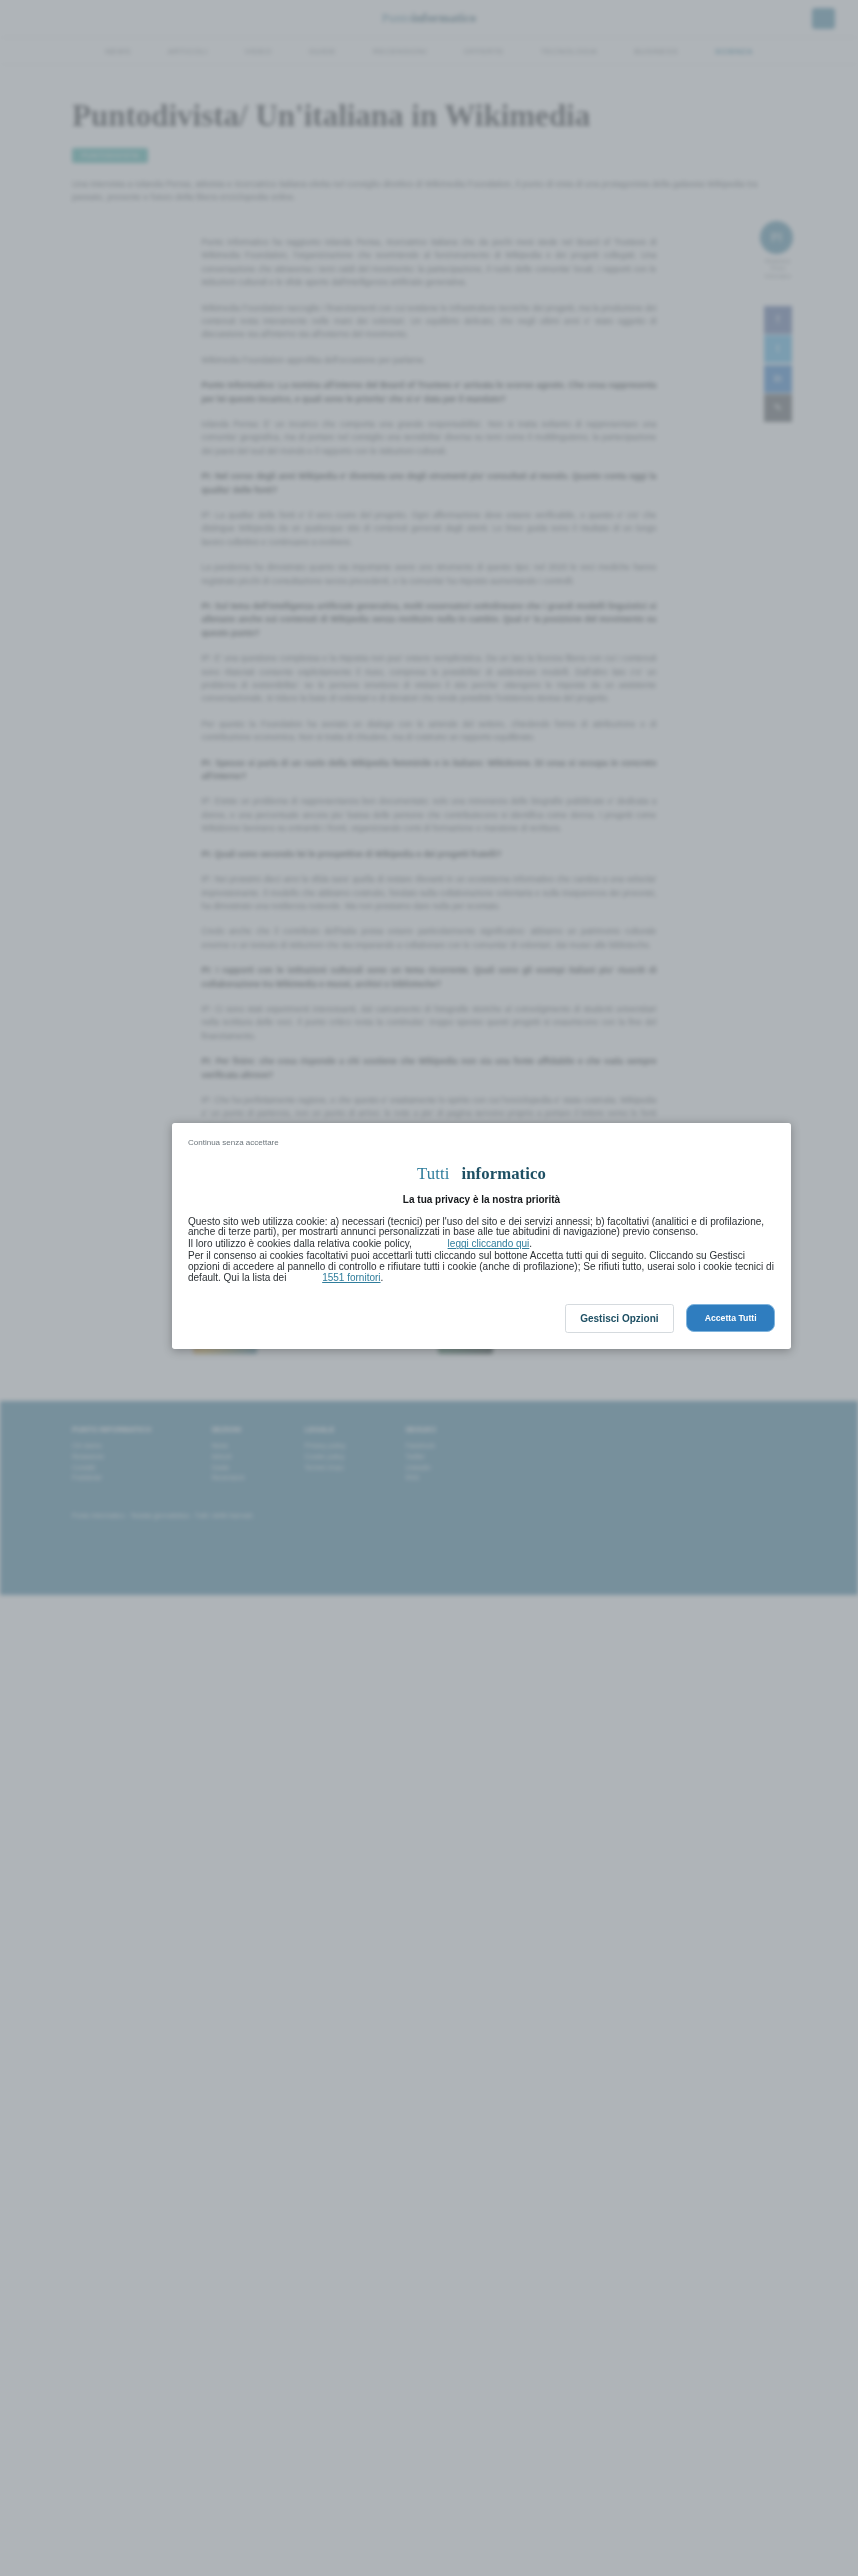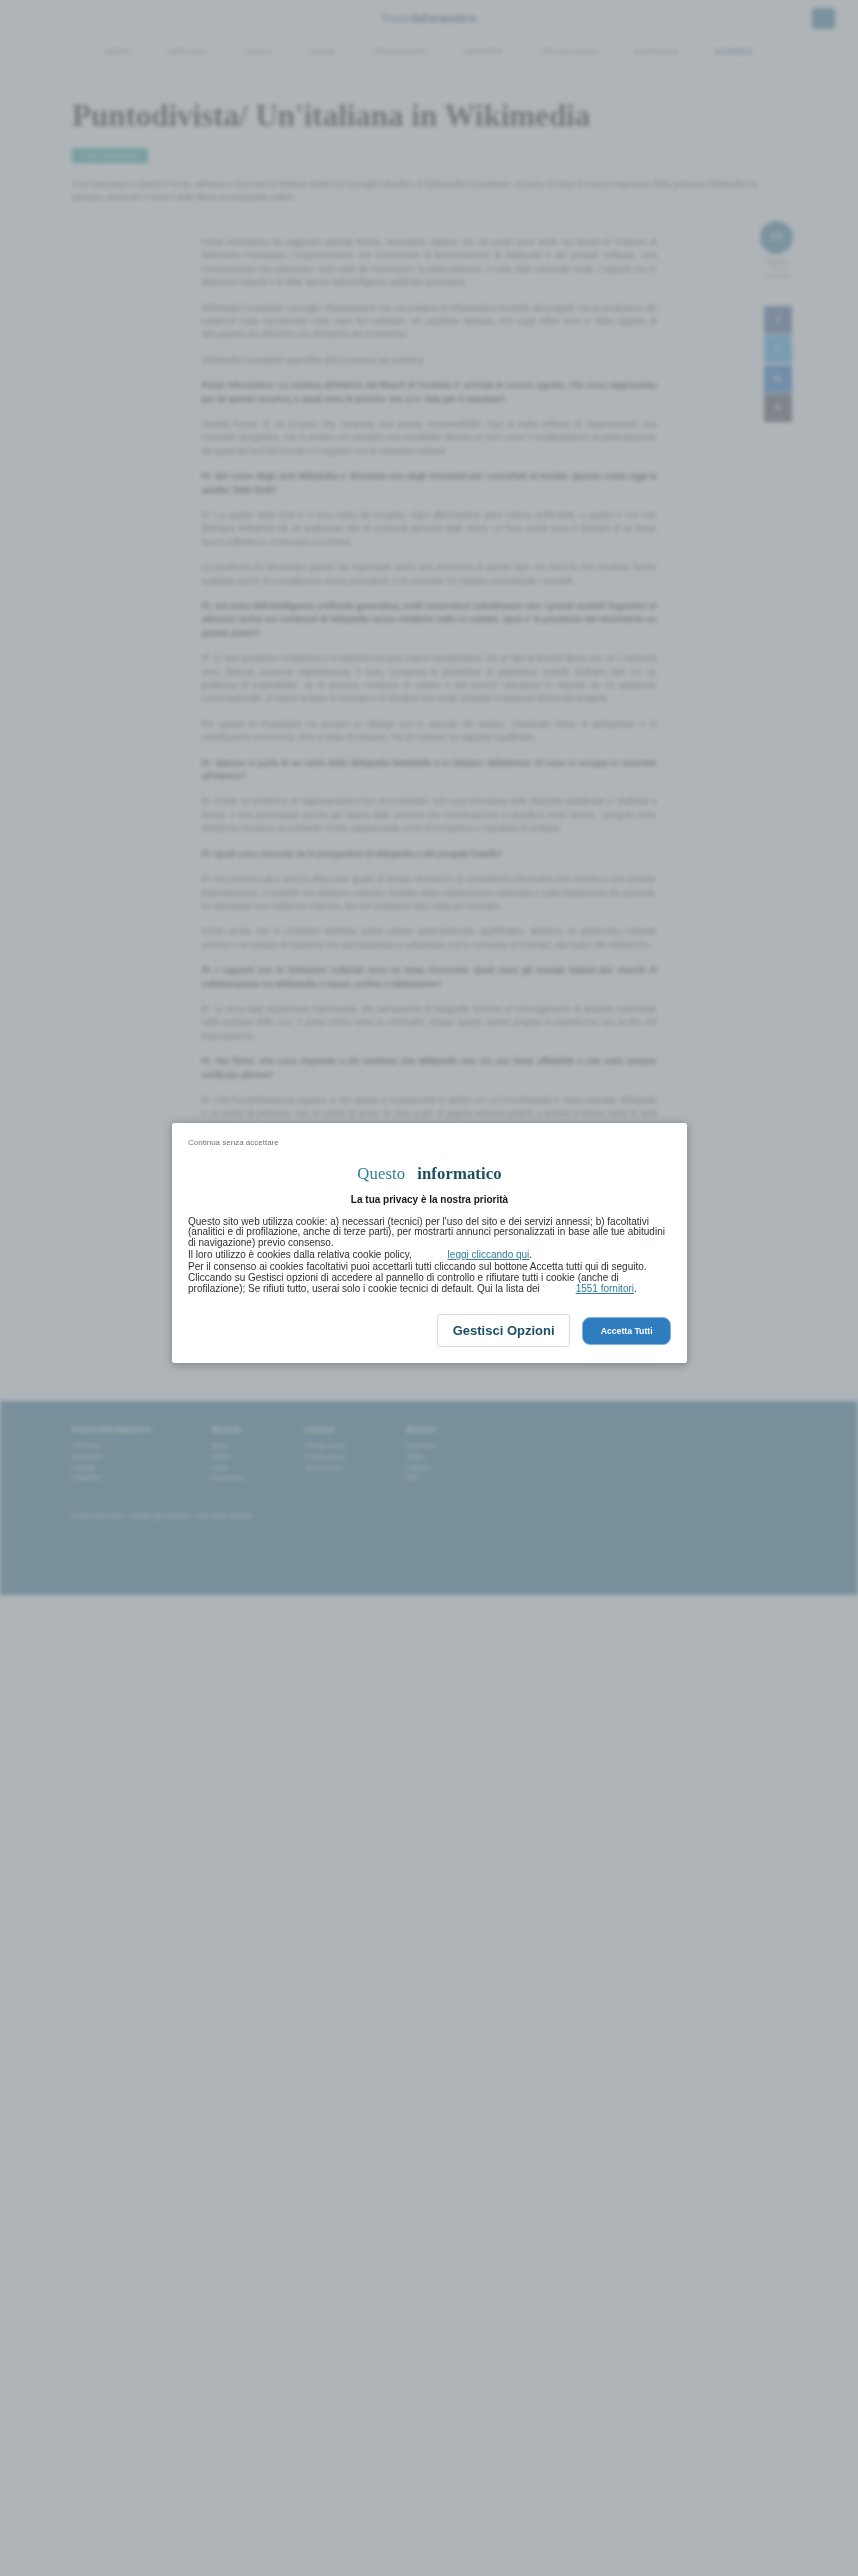--- a/index.html
+++ b/index.html
@@ -208,21 +208,21 @@
     position: absolute;
     inset: 0;
     background: rgba(110,118,125,.55);
   }
 
   
   .modal {
     position: absolute;
     left: 172px;
     top: 1123px;
-    width: 515px;
+    width: 619px;
     background: #ffffff;
     border-radius: 2.7px;
     box-shadow: 0 1.3px 9.4px rgba(0,0,0,.28);
     padding: 12px 16px 16px 16px;
   }
   .modal-topline {
     font-size: 8px;
     color: #6d767c;
     margin-bottom: 17.4px;
     cursor: pointer;
@@ -258,21 +258,21 @@
     display: flex;
     justify-content: flex-end;
     align-items: center;
     gap: 12px;
     margin-top: 20px;
   }
   .btn-manage {
     background: #ffffff;
     border: 0.7px solid #d5dade;
     color: #1d4f63;
-    font-size: 13px;
+    font-size: 10px;
     font-weight: bold;
     padding: 8px 14.7px;
     border-radius: 2.7px;
     cursor: pointer;
     margin-left: 48px;
   }
   .btn-accept {
     background: #2f7dbf;
     border: 1.3px solid #7fb4dd;
     color: #ffffff;
@@ -407,21 +407,21 @@
 
   </div>
 </div>
 
 <div class="scrim"></div>
 
 <div class="modal">
   <div class="modal-topline">Continua senza accettare</div>
 
   <div class="modal-brand">
-    <span>Questo</span><b>informatico</b>
+    <span>Tutti</span><b>informatico</b>
   </div>
 
   <div class="modal-h">La tua privacy è la nostra priorità</div>
 
   <div class="modal-body">
     <p>Questo sito web utilizza cookie: a) necessari (tecnici) per l'uso del sito e dei servizi annessi; b) facoltativi (analitici e di profilazione, anche di terze parti), per mostrarti annunci personalizzati in base alle tue abitudini di navigazione) previo consenso.</p>
     <p><span>Il loro utilizzo è cookies dalla relativa cookie policy, </span><a href="#">leggi cliccando qui</a><span>.</span></p>
     <p><span>Per il consenso ai cookies facoltativi puoi accettarli tutti cliccando sul bottone Accetta tutti qui di seguito. Cliccando su Gestisci opzioni di accedere al pannello di controllo e rifiutare tutti i cookie (anche di profilazione); Se rifiuti tutto, userai solo i cookie tecnici di default. Qui la lista dei </span><a href="#">1551 fornitori</a><span>.</span></p>
   </div>
 

